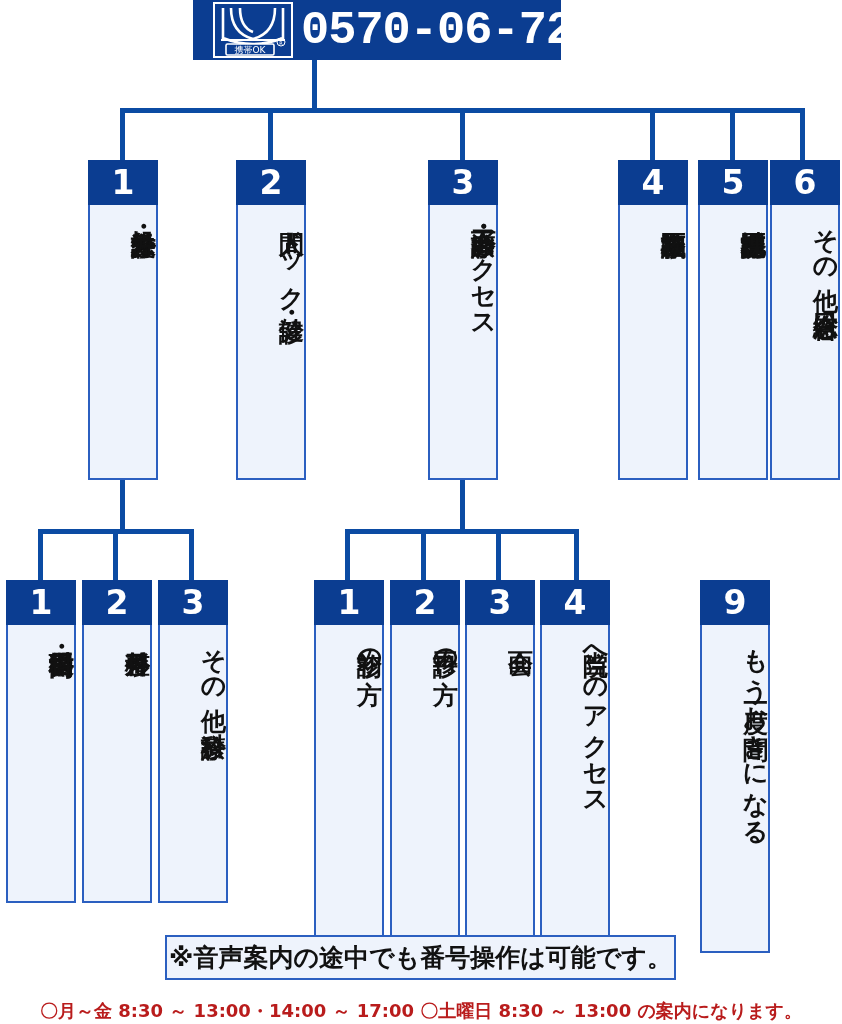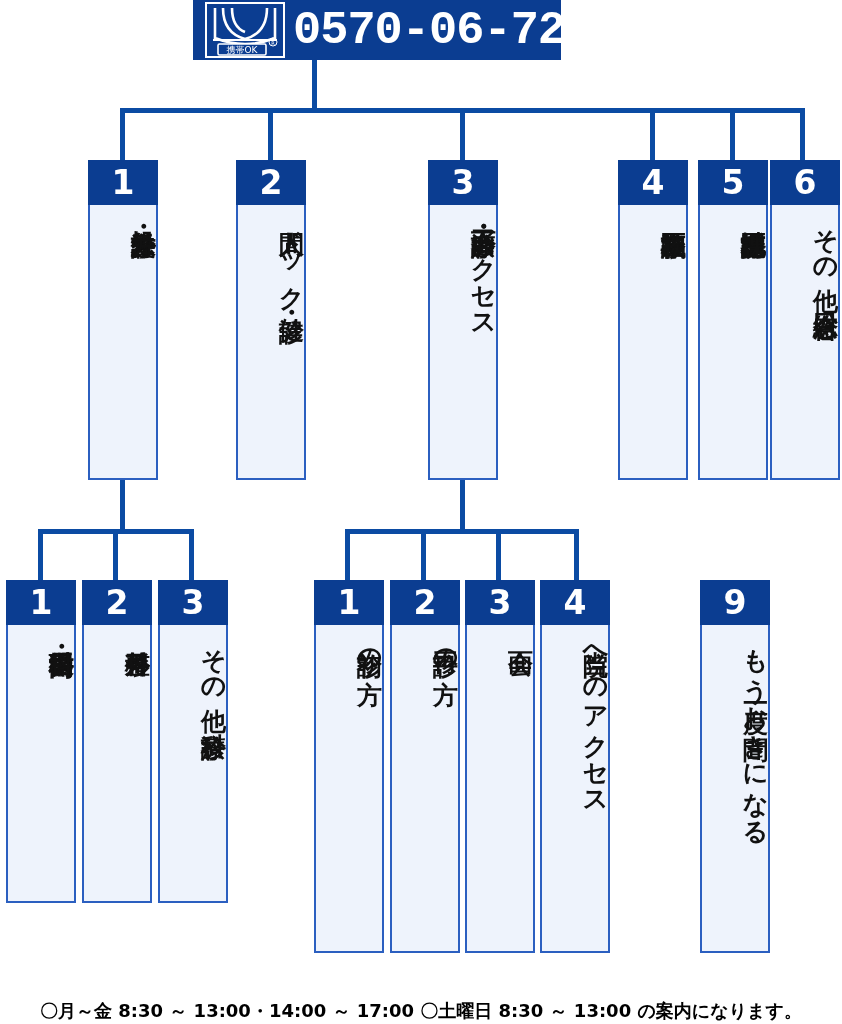--- a/index.html
+++ b/index.html
@@ -17,21 +17,21 @@
   }
 
   
   .header-bar{
     position:absolute;
     left:193px; top:0px;
     width:368px; height:60px;
     background:#0b3d91;
     display:flex; align-items:center;
     box-sizing:border-box;
-    padding-left:12px;
+    padding-left:20px;
   }
   .navi-logo{
     width:80px; height:56px;
     box-sizing:border-box;
     position:relative;
     flex:0 0 auto;
     margin-right:8px;
   }
   .navi-logo svg{display:block;}
   .phone-number{
@@ -108,21 +108,21 @@
   }
 
   
   .footer{
     position:absolute;
     left:0; top:999px;
     width:842px;
     text-align:center;
     font-size:18px;
     font-weight:600;
-    color:#000000;
+    color:#b91c1c;
     font-family:"DejaVu Sans","Liberation Sans",sans-serif;
     white-space:nowrap;
   }
 </style>
 </head>
 <body>
 
 <div id="canvas">
 
   <div class="header-bar">
@@ -257,18 +257,21 @@
     </div>
   </div>
 
   <div class="node" style="left:700px; top:580px; width:70px;">
     <div class="node-num">9</div>
     <div class="node-body" style="height:328px;">
       <div class="node-label">もう一度お聞きになる</div>
     </div>
   </div>
 
+  <div class="notice">
+    <span>※音声案内の途中でも番号操作は可能です。</span>
+  </div>
 
   <div class="footer">
     <span>〇月～金  8:30 ～ 13:00・14:00 ～ 17:00  〇土曜日  8:30 ～ 13:00 の案内になります。</span>
   </div>
 
 </div>
 
 </body></html>

